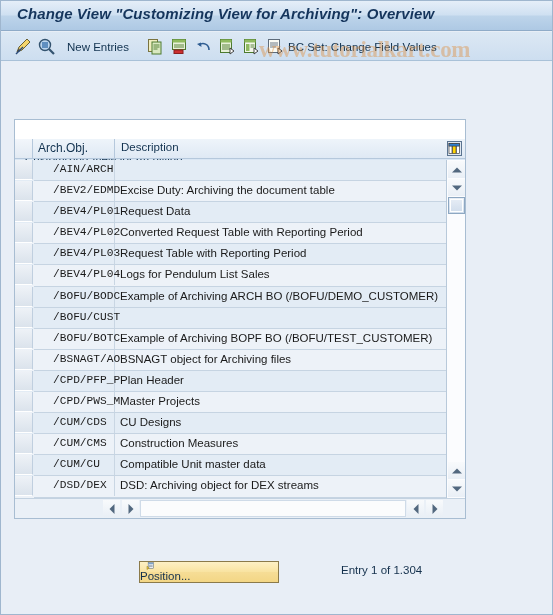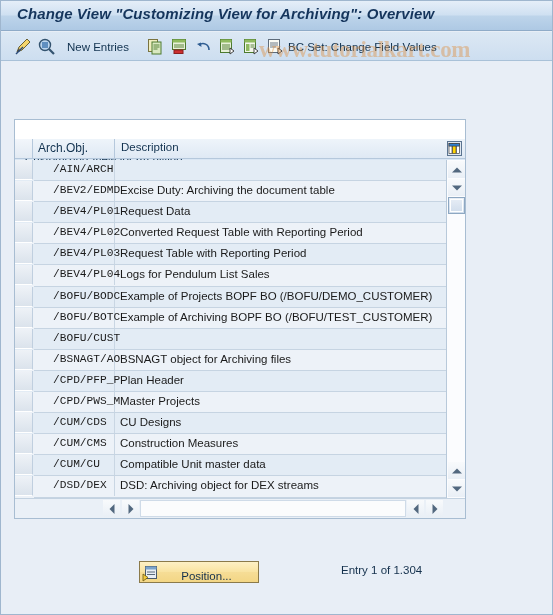--- a/index.html
+++ b/index.html
@@ -173,24 +173,24 @@
   }
   .hbtn {
     position: absolute; top: 0; width: 17px; height: 17px;
     background: linear-gradient(to bottom,#f8fafc,#e9eff6);
     cursor: pointer;
   }
 
   
   .posbtn {
     position: absolute; left: 138px; top: 560px;
-    width: 120px; height: 22px;
+    width: 140px; height: 22px;
     background: linear-gradient(to bottom,#fdf0c5 0%, #f9e3a0 50%, #f6dd96 51%, #f3d685 100%);
     border: 1px solid #8b7a4a; cursor: pointer;
-    display: flex; align-items: flex-end;
+    display: flex; align-items: flex-start; flex-direction: column;
   }
   .posbtn .blabel {
     flex: 1; text-align: center; font-size: 11.5px; color: #14304c;
     padding-right: 4px;
   }
   .entry {
     position: absolute; left: 340px; top: 563px;
     font-size: 11.5px; color: #14304c; white-space: nowrap;
   }
 </style>
@@ -335,33 +335,33 @@
         </div>
         <div class="row even">
           <div class="selcell"></div>
           <div class="c1">/BEV4/PL04</div>
           <div class="c2">Logs for Pendulum List Sales</div>
           <div class="rowline"></div>
         </div>
         <div class="row odd">
           <div class="selcell"></div>
           <div class="c1">/BOFU/BODC</div>
-          <div class="c2">Example of Projects BOPF BO (/BOFU/DEMO_CUSTOMER)</div>
+          <div class="c2">Example of Archiving ARCH BO (/BOFU/DEMO_CUSTOMER)</div>
+          <div class="rowline"></div>
+        </div>
+        <div class="row odd">
+          <div class="selcell"></div>
+          <div class="c1">/BOFU/CUST</div>
+          <div class="c2"></div>
           <div class="rowline"></div>
         </div>
         <div class="row even">
           <div class="selcell"></div>
           <div class="c1">/BOFU/BOTC</div>
           <div class="c2">Example of Archiving BOPF BO (/BOFU/TEST_CUSTOMER)</div>
-          <div class="rowline"></div>
-        </div>
-        <div class="row odd">
-          <div class="selcell"></div>
-          <div class="c1">/BOFU/CUST</div>
-          <div class="c2"></div>
           <div class="rowline"></div>
         </div>
         <div class="row even">
           <div class="selcell"></div>
           <div class="c1">/BSNAGT/AO</div>
           <div class="c2">BSNAGT object for Archiving files</div>
           <div class="rowline"></div>
         </div>
         <div class="row odd">
           <div class="selcell"></div>

